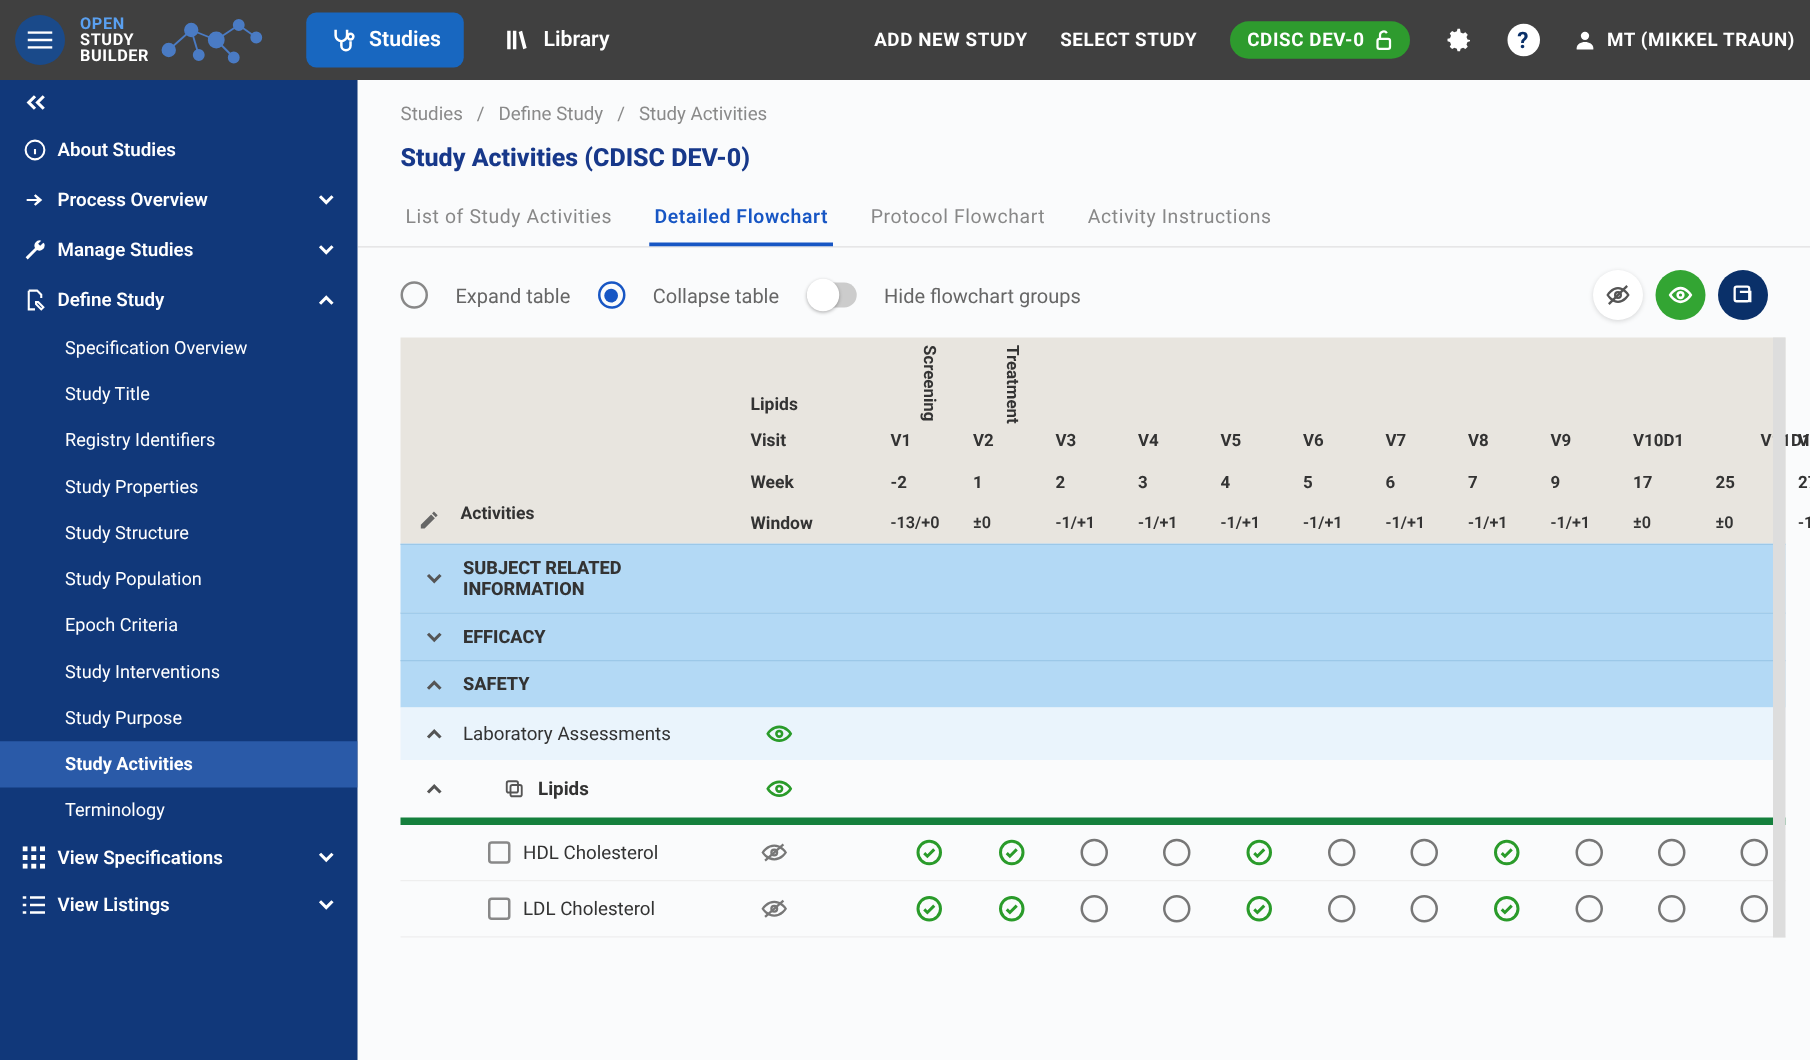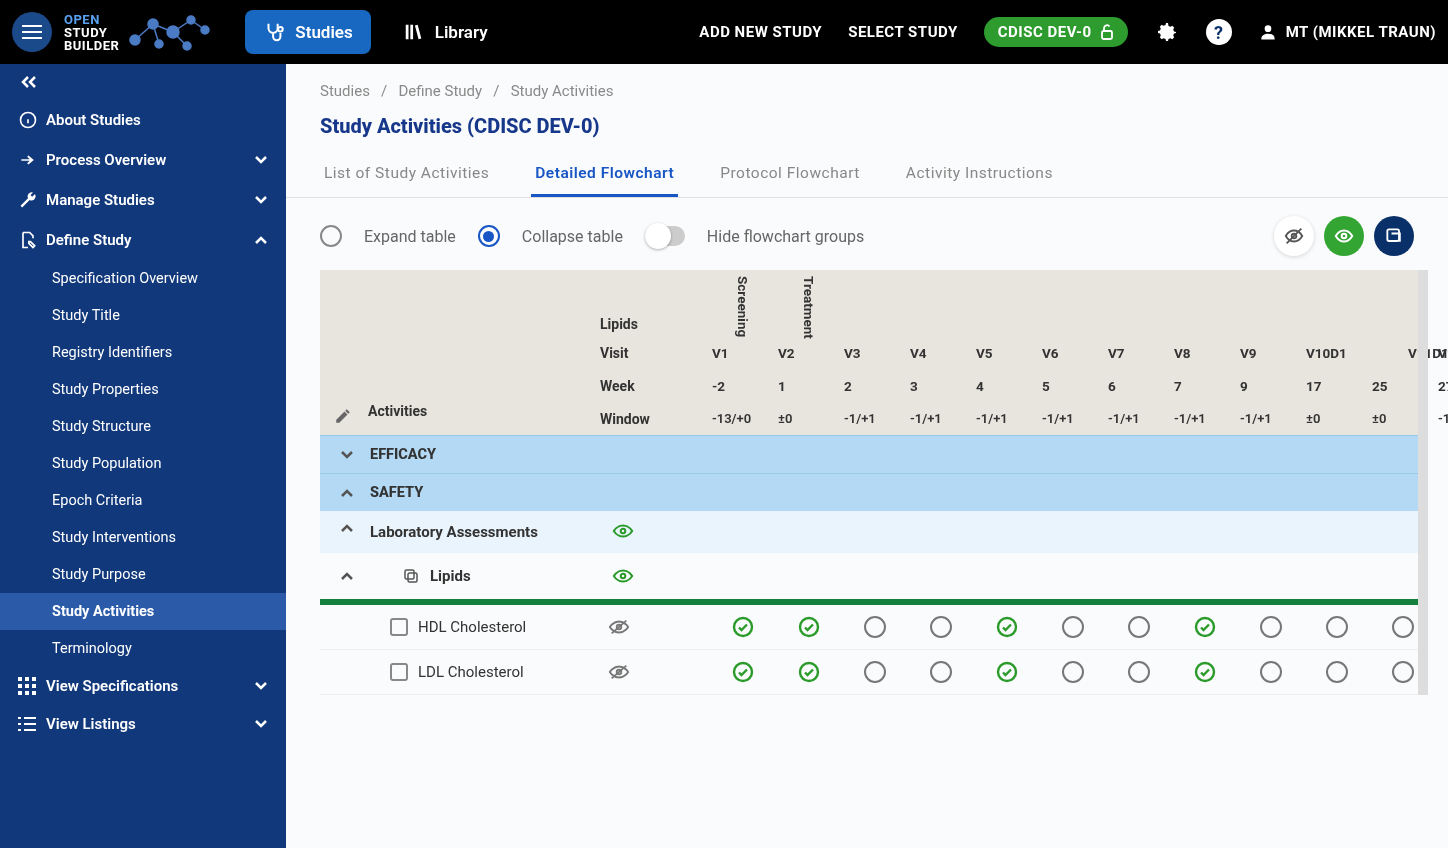--- a/index.html
+++ b/index.html
@@ -1,17 +1,17 @@
 <!DOCTYPE html>
 <html><head>
 <meta charset="utf-8">
 <style>
 * { box-sizing: border-box; margin: 0; padding: 0; }
 body { font-family: "Segoe UI", Roboto, Arial, sans-serif; background: #f5f5f5; color: #333; overflow: hidden; }
-.topbar { height: 64px; background: #000000; display: flex; align-items: center; padding: 0 12px; color: #fff; }
+.topbar { height: 64px; background: #404040; display: flex; align-items: center; padding: 0 12px; color: #fff; }
 .menu-btn { width: 40px; height: 40px; border-radius: 50%; background: #1a4a8a; display: flex; align-items: center; justify-content: center; cursor: pointer; }
 .logo { margin-left: 12px; display: flex; align-items: center; font-weight: bold; }
 .logo-text { font-size: 13px; line-height: 1; letter-spacing: 0.5px; }
 .logo-text .open { color: #5aa0f0; }
 .logo-svg { margin-left: 6px; }
 .nav-main { display: flex; align-items: center; margin-left: 30px; gap: 14px; }
 .nav-chip { height: 44px; padding: 0 18px; border-radius: 8px; display: flex; align-items: center; gap: 10px; font-weight: 600; font-size: 17px; cursor: pointer; }
 .nav-chip.active { background: #1867c0; }
 .nav-chip:not(.active) { color: #fff; }
 .top-actions { margin-left: auto; display: flex; align-items: center; gap: 26px; font-weight: 700; font-size: 15px; letter-spacing: 0.5px; }
@@ -26,21 +26,21 @@
 .sb-item { display: flex; align-items: center; padding: 10px 18px; cursor: pointer; font-size: 15px; font-weight: 600; }
 .sb-item .sb-icon { width: 28px; display: flex; justify-content: flex-start; }
 .sb-item .sb-chev { margin-left: auto; }
 .sb-sub { padding: 10px 18px 10px 52px; font-size: 14.5px; cursor: pointer; }
 .sb-sub.selected { background: #2a5aa8; font-weight: 700; }
 
 .main { position: absolute; top: 64px; left: 286px; right: 0; bottom: 0; overflow-y: auto; background: #fafbfc; }
 .breadcrumb { padding: 18px 34px 6px; color: #8a8a8a; font-size: 15px; }
 .breadcrumb span { cursor: pointer; }
 .page-title { padding: 8px 34px 14px; font-size: 20px; font-weight: 800; color: #17388a; }
-.tabs { display: flex; gap: 38px; padding: 0 34px; border-bottom: 1px solid #e0e0e0; }
+.tabs { display: flex; gap: 26px; padding: 0 34px; border-bottom: 1px solid #e0e0e0; }
 .tab { padding: 12px 4px; font-size: 15.5px; color: #888; letter-spacing: 0.5px; cursor: pointer; border-bottom: 3px solid transparent; }
 .tab.active { color: #1756c4; border-bottom-color: #1756c4; font-weight: 600; }
 .controls { display: flex; align-items: center; padding: 18px 34px 14px; gap: 22px; color: #666; font-size: 16px; }
 .radio { width: 22px; height: 22px; border: 2.5px solid #888; border-radius: 50%; display: inline-flex; align-items: center; justify-content: center; cursor: pointer; flex-shrink:0; }
 .radio.checked { border-color: #1756c4; }
 .radio.checked::after { content: ''; width: 11px; height: 11px; background: #1756c4; border-radius: 50%; }
 .toggle { width: 40px; height: 20px; background: #ccc; border-radius: 10px; position: relative; cursor: pointer; flex-shrink:0;}
 .toggle::after { content: ''; position: absolute; left: 0px; top: -3px; width: 26px; height: 26px; background: #fff; border-radius: 50%; box-shadow: 0 1px 3px rgba(0,0,0,0.3); }
 .ctrl-right { margin-left: auto; display: flex; gap: 10px; }
 .round-btn { width: 40px; height: 40px; border-radius: 50%; display: flex; align-items: center; justify-content: center; cursor: pointer; }
@@ -56,21 +56,21 @@
 .gh-left .act { margin-left: 36px; }
 .gh-rowlabels { display: flex; flex-direction: column; }
 .gh-rowlabels div { height: 33px; display: flex; align-items: center; font-weight: 700; }
 .gh-epoch-cell { height: 66px; display: flex; align-items: flex-start; justify-content: center; padding-top: 6px; }
 .vtext { writing-mode: vertical-rl; font-weight: 700; font-size: 13.5px; }
 .gh-cell { height: 33px; display: flex; align-items: center; font-weight: 700; font-size: 13.5px; padding-left: 2px; }
 .gh-cell.win { font-weight: 600; font-size: 13px; }
 
 .group-row { display: flex; align-items: center; background: #b3d9f5; border-top: 1px solid #9cc8e8; padding: 10px 20px; font-weight: 800; font-size: 14.5px; color: #333; cursor: pointer; }
 .group-row .gchev { width: 30px; color: #555; }
-.subgroup-row { display: flex; align-items: flex-start; background: #eaf4fc; padding: 12px 20px; font-weight: 700; font-size: 15px; cursor: pointer; }
+.subgroup-row { display: flex; align-items: center; background: #eaf4fc; padding: 12px 20px; font-weight: 400; font-size: 15px; cursor: pointer; }
 .subgroup-row .gchev { width: 30px; margin-left: 0px; }
 .lipids-row { display: flex; align-items: center; padding: 14px 20px; font-weight: 700; font-size: 15px; border-bottom: 6px solid #15803d; }
 .lipids-row .gchev { width: 30px; margin-left: 0px; cursor: pointer; }
 .cb { width: 18px; height: 18px; border: 2px solid #888; border-radius: 3px; margin-right: 10px; cursor: pointer; flex-shrink:0;}
 .copy-ic { margin-right: 10px; color: #555; }
 
 .data-row { display: grid; grid-template-columns: 280px 110px repeat(14, 66px); align-items: center; border-bottom: 1px solid #eee; padding: 10px 0; font-size: 15px; }
 .data-row .dr-name { padding-left: 70px; display: flex; }
 .data-row .dr-eye { display: flex; justify-content: flex-start; padding-left: 8px; color: #777; }
 .data-row .dr-cell { display: flex; justify-content: center; }
@@ -374,20 +374,28 @@
         <div class="gh-cell win" style="grid-area: 4 / 13;">±0</div>
         <div class="gh-cell win" style="grid-area: 4 / 14;">-1/+1</div>
       </div>
 
     <div class="group-row">
       <span class="gchev">
           <svg width="14" height="10" viewBox="0 0 14 10" stroke="#555" stroke-width="2.5" fill="none">
             <path d="M2 2l5 5 5-5"></path>
           </svg>
         </span>
+      <span style="max-width:200px">SUBJECT RELATED INFORMATION</span>
+    </div>
+    <div class="group-row">
+      <span class="gchev">
+          <svg width="14" height="10" viewBox="0 0 14 10" stroke="#555" stroke-width="2.5" fill="none">
+            <path d="M2 2l5 5 5-5"></path>
+          </svg>
+        </span>
       <span>EFFICACY</span>
     </div>
     <div class="group-row">
       <span class="gchev">
           <svg width="14" height="10" viewBox="0 0 14 10" stroke="#555" stroke-width="2.5" fill="none">
             <path d="M2 8l5-5 5 5"></path>
           </svg>
         </span>
       <span>SAFETY</span>
     </div>

